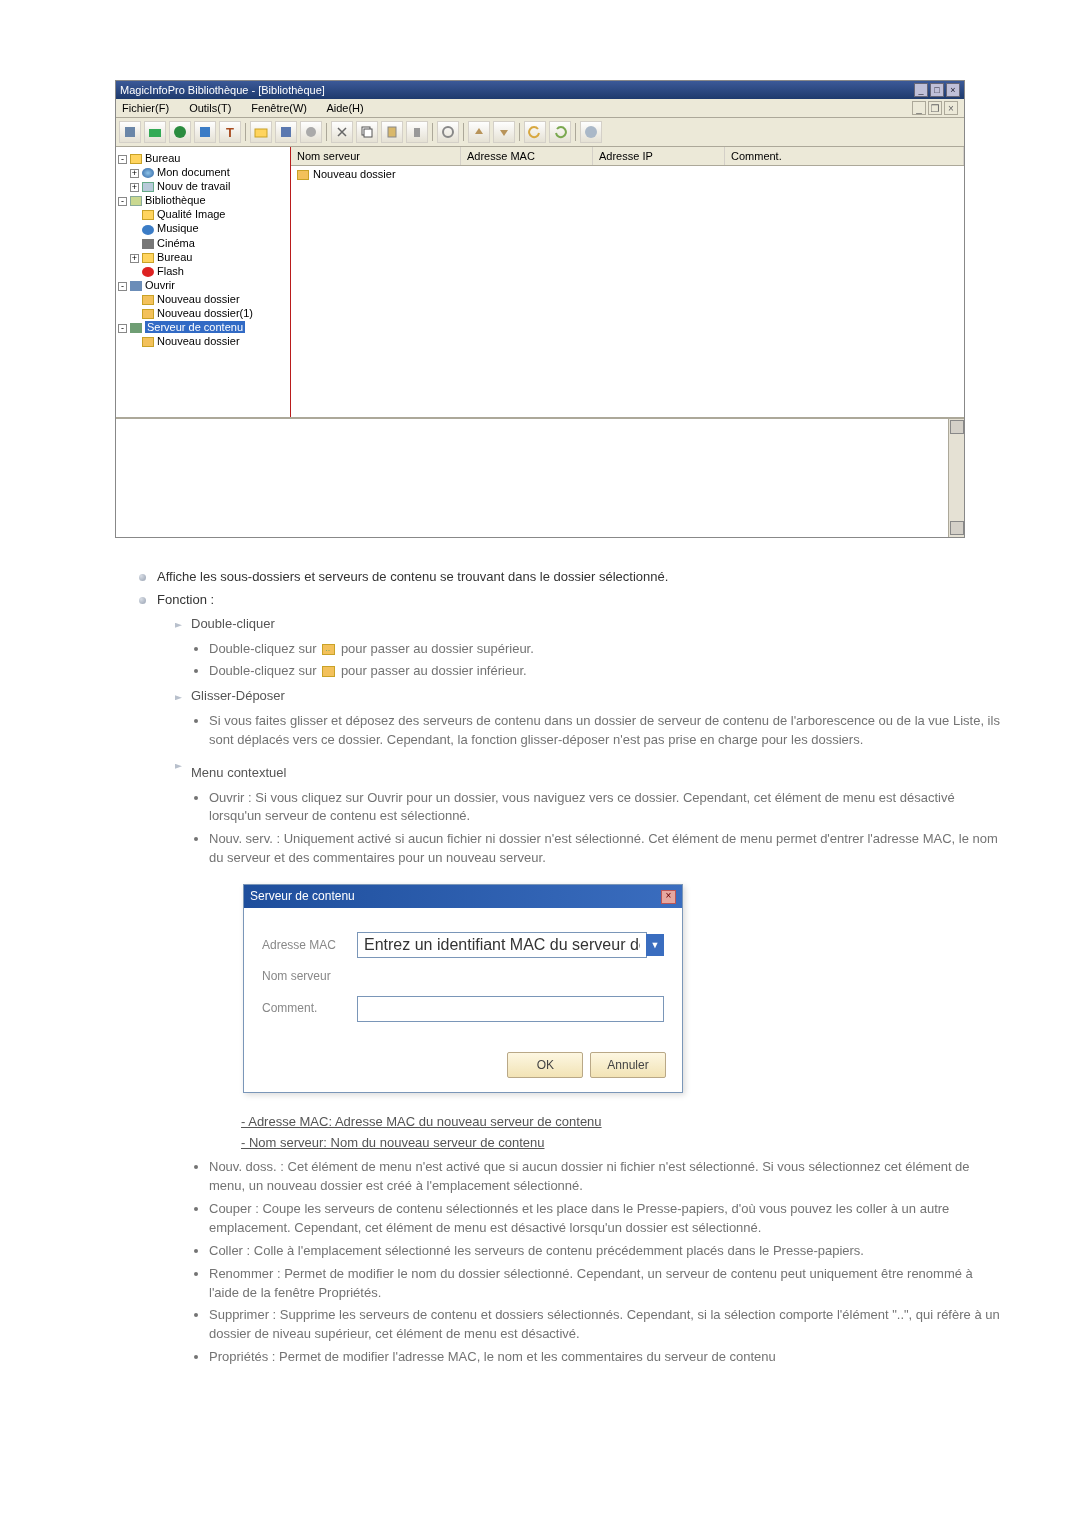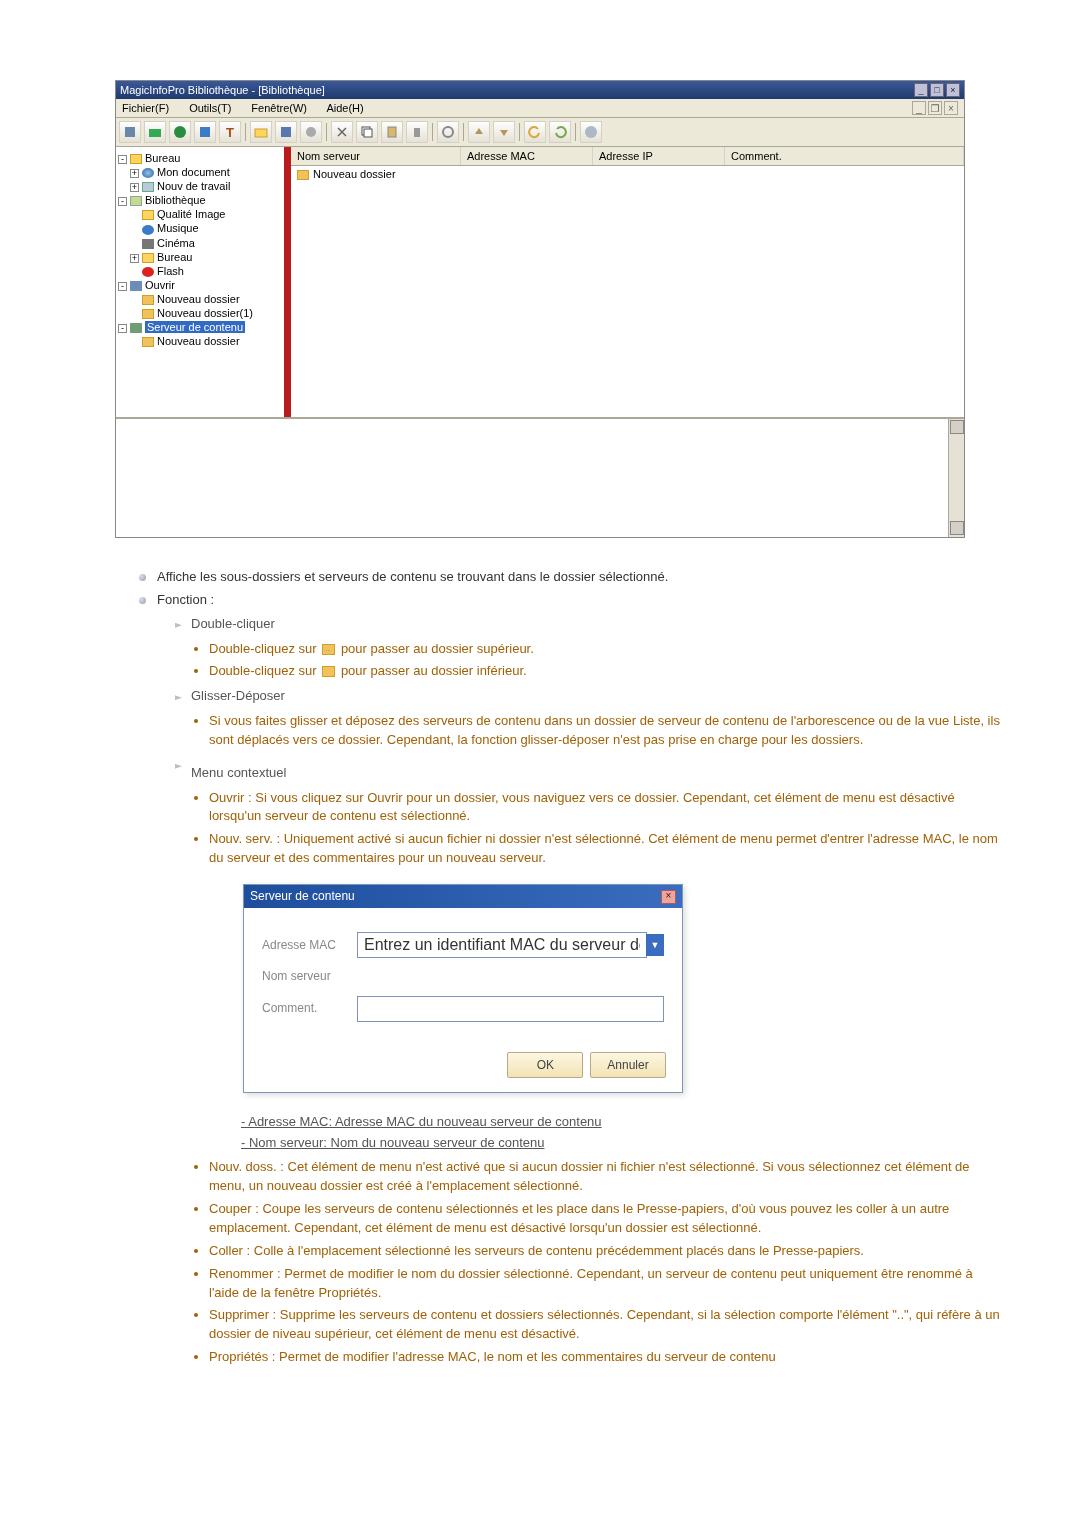--- a/index.html
+++ b/index.html
@@ -12,21 +12,21 @@
     .titlebar .controls span { width: 14px; height: 14px; background: #c0c0d8; border: 1px solid #667; display: inline-flex; align-items: center; justify-content: center; font-size: 9px; color: #223; }
     .menubar { background: #ece9d8; padding: 2px 6px; font-size: 11px; display: flex; justify-content: space-between; align-items: center; border-bottom: 1px solid #aca899; }
     .menubar .menus span { margin-right: 17px; }
     .menubar .child-controls { display: flex; gap: 2px; }
     .menubar .child-controls span { width: 14px; height: 14px; background: #ece9d8; border: 1px solid #aca899; display: inline-flex; align-items:center; justify-content:center; font-size:10px; color:#666;}
     .toolbar { background: #ece9d8; padding: 3px; display: flex; gap: 3px; border-bottom: 1px solid #aca899; }
     .toolbar .tb { width: 22px; height: 22px; border: 1px solid #d4d0c8; display: inline-flex; align-items:center; justify-content:center; background: linear-gradient(#fefefe,#e5e1d4); }
     .toolbar .sep { width: 1px; background: #aca899; margin: 2px 1px; }
     
     .main-area { display: flex; height: 270px; background: #fff; }
-    .tree { width: 175px; border-right: 7px solid #b91c1c; font-size: 11px; padding: 4px 2px; overflow: hidden; }
+    .tree { width: 175px; border-right: 1px solid #b91c1c; font-size: 11px; padding: 4px 2px; overflow: hidden; }
     .tree-item { white-space: nowrap; padding: 1px 0; }
     .tree-item .exp { display:inline-block; width:9px; height:9px; border:1px solid #888; text-align:center; line-height:7px; font-size:9px; margin-right:3px; }
     .tree-item .sp { display:inline-block; }
     .tree-item .ic { display:inline-block; width:12px; height:10px; margin-right:3px; vertical-align:middle; }
     .ic.folder { background: #ffd45e; border: 1px solid #c9a227; }
     .ic.globe { background: radial-gradient(#8ec3e8,#2a5fa0); border-radius: 50%; }
     .ic.computer { background: #b8cada; border: 1px solid #6a8; }
     .ic.lib { background: #c9d890; border:1px solid #8a9; }
     .ic.music { background: #3b7cc6; border-radius:50%;}
     .ic.cinema { background: #777; }
@@ -50,21 +50,21 @@
     .logpanel .scroll .th.bot { position:absolute; bottom:1px; }
 
     
     .doc { margin: 0 75px 40px 135px; font-size: 13px; color: #333; line-height: 1.45; }
     .doc ul { list-style: none; padding-left: 0; }
     .lvl1 > li { position: relative; padding-left: 22px; margin: 4px 0; }
     .lvl1 > li::before { content: ""; position: absolute; left: 4px; top: 6px; width: 7px; height: 7px; border-radius: 50%; background: radial-gradient(circle at 30% 30%, #d8dde5, #98a2b2); }
     .lvl2 > li { position: relative; padding-left: 34px; margin: 5px 0; color: #555; }
     .lvl2 > li::before { content: ""; position: absolute; left: 18px; top: 8px; width: 7px; height: 5px; background: #b8c0cc; clip-path: polygon(0 0, 100% 50%, 0 100%); }
     .lvl3 { padding-left: 40px; margin: 6px 0; }
-    .lvl3 > li { list-style: disc; margin-left: 18px; margin-bottom: 4px; color: #a16207; }
+    .lvl3 > li { list-style: disc; margin-left: 18px; margin-bottom: 4px; color: #737373; }
     .inline-ic { display:inline-block; width:13px; height:11px; vertical-align:middle; margin: 0 2px; }
     .inline-ic.up { background: #f3c15b; border:1px solid #c9a227; position:relative; }
     .inline-ic.up::after { content:".."; position:absolute; left:2px; top:-3px; font-size:9px; color:#7a6; }
     .inline-ic.fld { background:#f3c15b; border:1px solid #c9a227; }
     .dash-list { padding-left: 50px; margin: 8px 0 6px 0; }
     .dash-list div { margin: 2px 0; text-decoration: underline; }
 
     
     .dialog-wrap { padding-left: 52px; margin: 16px 0 20px 0; }
     .dialog { width: 440px; border: 1px solid #7a96b8; background: #fff; box-shadow: 2px 2px 6px rgba(0,0,0,.15); }

